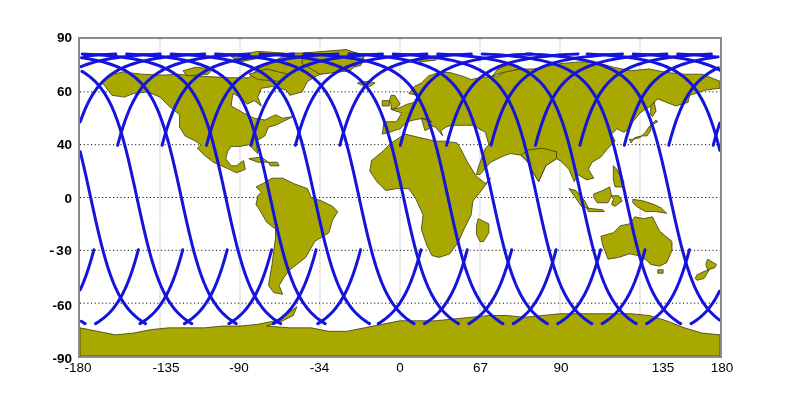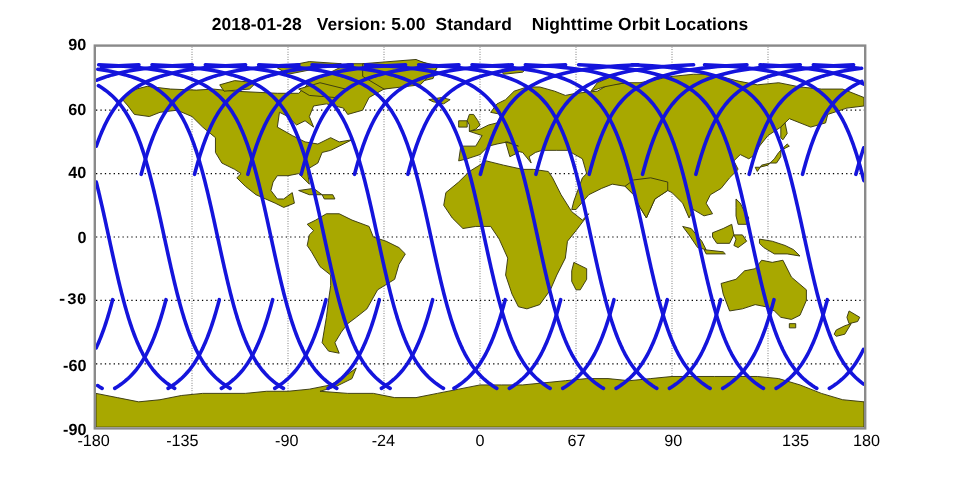--- a/index.html
+++ b/index.html
@@ -30,21 +30,20 @@
   .tick-y{
     position:absolute;left:72px;font-size:13.5px;font-weight:bold;color:#000;
     transform:translate(-100%,-50%);white-space:nowrap;
   }
 </style>
 </head>
 <body>
 
 <div id="root">
 
-  <div id="title">2018-01-28   Version: 5.00  Standard    Nighttime Orbit Locations</div>
 
   <div id="plot-area">
     <div id="plot-inner">
       <svg id="map-svg" viewBox="-180 -90 360 180" preserveAspectRatio="none">
         <g id="grid-layer">
             <line x1="-135" y1="-90" x2="-135" y2="90" stroke="#000000" stroke-width="0.5590062111801242" stroke-dasharray="0.6168224299065421 1.4579439252336448" vector-effect="non-scaling-stroke"></line>
             <line x1="-90" y1="-90" x2="-90" y2="90" stroke="#000000" stroke-width="0.5590062111801242" stroke-dasharray="0.6168224299065421 1.4579439252336448" vector-effect="non-scaling-stroke"></line>
             <line x1="-45" y1="-90" x2="-45" y2="90" stroke="#000000" stroke-width="0.5590062111801242" stroke-dasharray="0.6168224299065421 1.4579439252336448" vector-effect="non-scaling-stroke"></line>
             <line x1="0" y1="-90" x2="0" y2="90" stroke="#000000" stroke-width="0.5590062111801242" stroke-dasharray="0.6168224299065421 1.4579439252336448" vector-effect="non-scaling-stroke"></line>
             <line x1="45" y1="-90" x2="45" y2="90" stroke="#000000" stroke-width="0.5590062111801242" stroke-dasharray="0.6168224299065421 1.4579439252336448" vector-effect="non-scaling-stroke"></line>
@@ -139,23 +138,23 @@
             <path d="M-177.13 71.63 L-178.23 70.95 L-179.25 70.28" fill="none" stroke="#1414dc" stroke-width="3" vector-effect="non-scaling-stroke" stroke-linecap="round" style="stroke-width: 3px;"></path>
             <path d="M179.79 69.59 L178.88 68.91 L178.03 68.22 L177.22 67.52 L176.46 66.83 L175.73 66.13 L175.05 65.42 L174.39 64.72 L173.77 64.01 L173.17 63.30 L172.60 62.59 L172.06 61.87 L171.53 61.16 L171.03 60.44 L170.55 59.72 L170.08 59.00 L169.64 58.28 L169.21 57.56 L168.79 56.83 L168.39 56.11 L167.99 55.38 L167.62 54.66 L167.25 53.93 L166.89 53.20 L166.55 52.47 L166.21 51.74 L165.88 51.01 L165.57 50.28 L165.26 49.55 L164.95 48.82 L164.66 48.09 L164.37 47.35 L164.09 46.62 L163.81 45.89 L163.54 45.15 L163.27 44.42 L163.01 43.68 L162.76 42.95 L162.51 42.21 L162.26 41.47 L162.02 40.74 L161.79 40.00 L161.55 39.26 L161.32 38.53 L161.10 37.79 L160.88 37.05 L160.66 36.31 L160.44 35.58 L160.23 34.84 L160.02 34.10 L159.81 33.36 L159.61 32.62 L159.40 31.88 L159.20 31.14 L159.01 30.40 L158.81 29.66 L158.62 28.92 L158.43 28.18 L158.24 27.44 L158.05 26.70 L157.86 25.96 L157.68 25.22 L157.50 24.48 L157.32 23.74 L157.14 23.00 L156.96 22.26 L156.78 21.52 L156.61 20.78 L156.43 20.03 L156.26 19.29 L156.09 18.55 L155.92 17.81 L155.75 17.07 L155.58 16.33 L155.41 15.58 L155.24 14.84 L155.07 14.10 L154.91 13.36 L154.74 12.62 L154.58 11.88 L154.41 11.13 L154.25 10.39 L154.09 9.65 L153.93 8.91 L153.76 8.17 L153.60 7.42 L153.44 6.68 L153.28 5.94 L153.12 5.20 L152.96 4.45 L152.80 3.71 L152.64 2.97 L152.48 2.23 L152.32 1.48 L152.16 0.74 L152.00 0.00 L151.84 -0.74 L151.68 -1.48 L151.52 -2.23 L151.36 -2.97 L151.20 -3.71 L151.04 -4.45 L150.88 -5.20 L150.72 -5.94 L150.56 -6.68 L150.40 -7.42 L150.24 -8.17 L150.07 -8.91 L149.91 -9.65 L149.75 -10.39 L149.59 -11.13 L149.42 -11.88 L149.26 -12.62 L149.09 -13.36 L148.93 -14.10 L148.76 -14.84 L148.59 -15.58 L148.42 -16.33 L148.25 -17.07 L148.08 -17.81 L147.91 -18.55 L147.74 -19.29 L147.57 -20.03 L147.39 -20.78 L147.22 -21.52 L147.04 -22.26 L146.86 -23.00 L146.68 -23.74 L146.50 -24.48 L146.32 -25.22 L146.14 -25.96 L145.95 -26.70 L145.76 -27.44 L145.57 -28.18 L145.38 -28.92 L145.19 -29.66 L144.99 -30.40 L144.80 -31.14 L144.60 -31.88 L144.39 -32.62 L144.19 -33.36 L143.98 -34.10 L143.77 -34.84 L143.56 -35.58 L143.34 -36.31 L143.12 -37.05 L142.90 -37.79 L142.68 -38.53 L142.45 -39.26 L142.21 -40.00 L141.98 -40.74 L141.74 -41.47 L141.49 -42.21 L141.24 -42.95 L140.99 -43.68 L140.73 -44.42 L140.46 -45.15 L140.19 -45.89 L139.91 -46.62 L139.63 -47.35 L139.34 -48.09 L139.05 -48.82 L138.74 -49.55 L138.43 -50.28 L138.12 -51.01 L137.79 -51.74 L137.45 -52.47 L137.11 -53.20 L136.75 -53.93 L136.38 -54.66 L136.01 -55.38 L135.61 -56.11 L135.21 -56.83 L134.79 -57.56 L134.36 -58.28 L133.92 -59.00 L133.45 -59.72 L132.97 -60.44 L132.47 -61.16 L131.94 -61.87 L131.40 -62.59 L130.83 -63.30 L130.23 -64.01 L129.61 -64.72 L128.95 -65.42 L128.27 -66.13 L127.54 -66.83 L126.78 -67.52 L125.97 -68.22 L125.12 -68.91 L124.21 -69.59 L123.25 -70.28 L122.23 -70.95 L121.13 -71.63 L119.97 -72.29 L118.71 -72.95 L117.37 -73.60 L115.92 -74.24 L114.36 -74.88 L112.67 -75.50 L110.83 -76.11 L108.84 -76.71 L106.68 -77.29 L104.31 -77.85 L101.74 -78.39 L98.92 -78.90 L95.85 -79.39 L92.50 -79.85 L88.85 -80.27 L84.89 -80.65 L80.63 -80.99 L76.07 -81.27 L71.25 -81.50" fill="none" stroke="#1414dc" stroke-width="3" vector-effect="non-scaling-stroke" stroke-linecap="round" style="stroke-width: 3px;"></path>
             <path d="M40.13 -81.50 L35.30 -81.27 L30.74 -80.99 L26.48 -80.65 L22.53 -80.27 L18.88 -79.85 L15.53 -79.39 L12.45 -78.90 L9.64 -78.39 L7.06 -77.85 L4.70 -77.29 L2.53 -76.71 L0.54 -76.11 L-1.29 -75.50 L-2.98 -74.88 L-4.55 -74.24 L-5.99 -73.60 L-7.34 -72.95 L-8.59 -72.29 L-9.76 -71.63 L-10.85 -70.95 L-11.88 -70.28 L-12.84 -69.59 L-13.74 -68.91 L-14.60 -68.22 L-15.40 -67.52 L-16.17 -66.83 L-16.89 -66.13 L-17.58 -65.42 L-18.23 -64.72 L-18.86 -64.01 L-19.45 -63.30 L-20.02 -62.59 L-20.57 -61.87 L-21.09 -61.16 L-21.59 -60.44 L-22.08 -59.72 L-22.54 -59.00 L-22.99 -58.28 L-23.42 -57.56 L-23.84 -56.83 L-24.24 -56.11 L-24.63 -55.38 L-25.01 -54.66 L-25.37 -53.93 L-25.73 -53.20 L-26.08 -52.47 L-26.41 -51.74 L-26.74 -51.01 L-27.06 -50.28 L-27.37 -49.55 L-27.67 -48.82 L-27.97 -48.09 L-28.26 -47.35 L-28.54 -46.62 L-28.82 -45.89 L-29.09 -45.15 L-29.35 -44.42 L-29.61 -43.68 L-29.87 -42.95 L-30.12 -42.21 L-30.36 -41.47 L-30.60 -40.74 L-30.84 -40.00 L-31.07 -39.26 L-31.30 -38.53 L-31.53 -37.79 L-31.75 -37.05 L-31.97 -36.31 L-32.18 -35.58 L-32.40 -34.84 L-32.61 -34.10 L-32.81 -33.36 L-33.02 -32.62 L-33.22 -31.88 L-33.42 -31.14 L-33.62 -30.40 L-33.81 -29.66" fill="none" stroke="#1414dc" stroke-width="3" vector-effect="non-scaling-stroke" stroke-linecap="round" style="stroke-width: 3px;"></path>
           </g>
       </svg>
     </div>
   </div>
 
   <div id="xticks">
       <div class="tick-x" style="left: 78px;">-180</div>
-      <div class="tick-x" style="left: 152px; text-align: center;">-135</div>
+      <div class="tick-x" style="left: 166px; text-align: center;">-135</div>
       <div class="tick-x" style="left: 239px;">-90</div>
-      <div class="tick-x" style="left: 319.5px;">-24</div>
+      <div class="tick-x" style="left: 319.5px;">-34</div>
       <div class="tick-x" style="left: 400px;">0</div>
       <div class="tick-x" style="left: 480.5px;">67</div>
       <div class="tick-x" style="left: 561px;">90</div>
       <div class="tick-x" style="left: 663px;">135</div>
       <div class="tick-x" style="left: 722px;">180</div>
     </div>
   <div id="yticks">
       <div class="tick-y" style="top: 358px;">-90</div>
       <div class="tick-y" style="top: 304.5px; text-align: center;">-60</div>
       <div class="tick-y" style="top: 251px; font-family: Liberation Mono, monospace;">-30</div>

